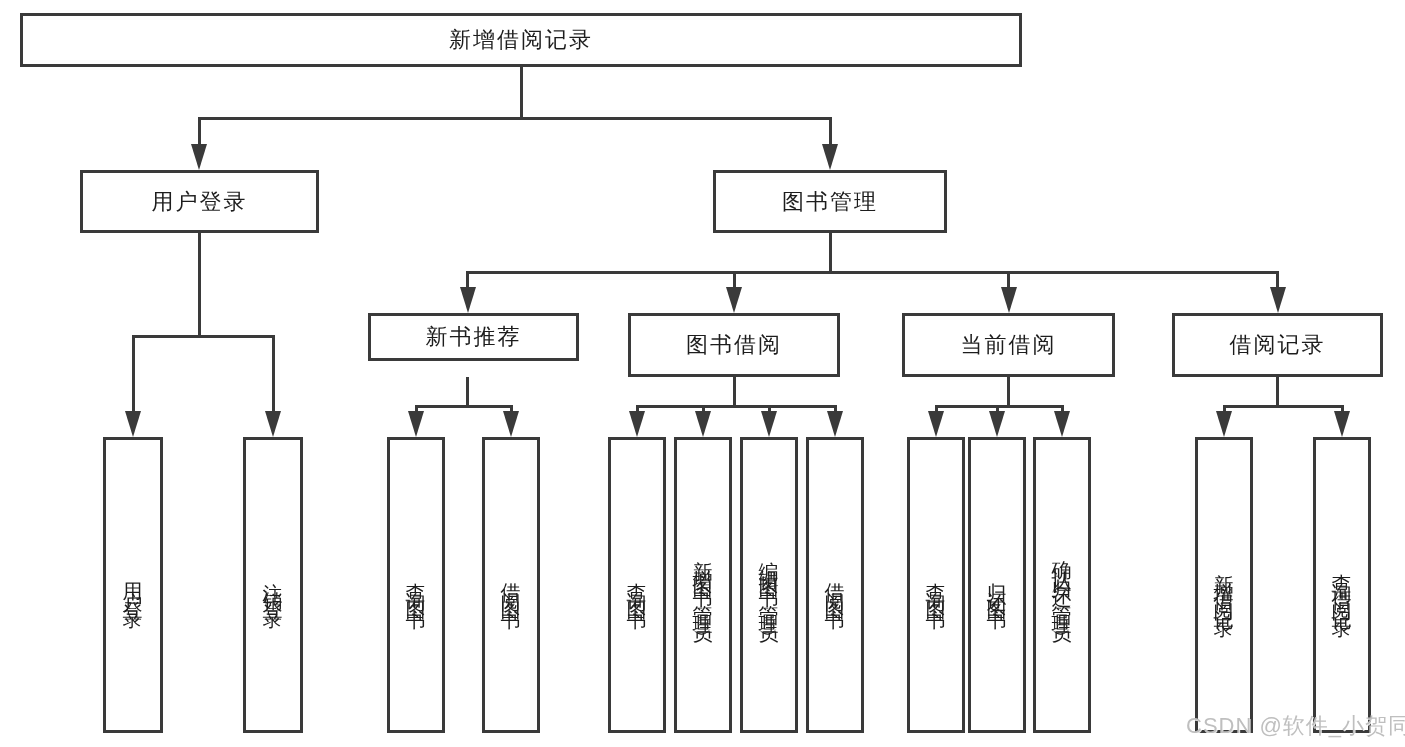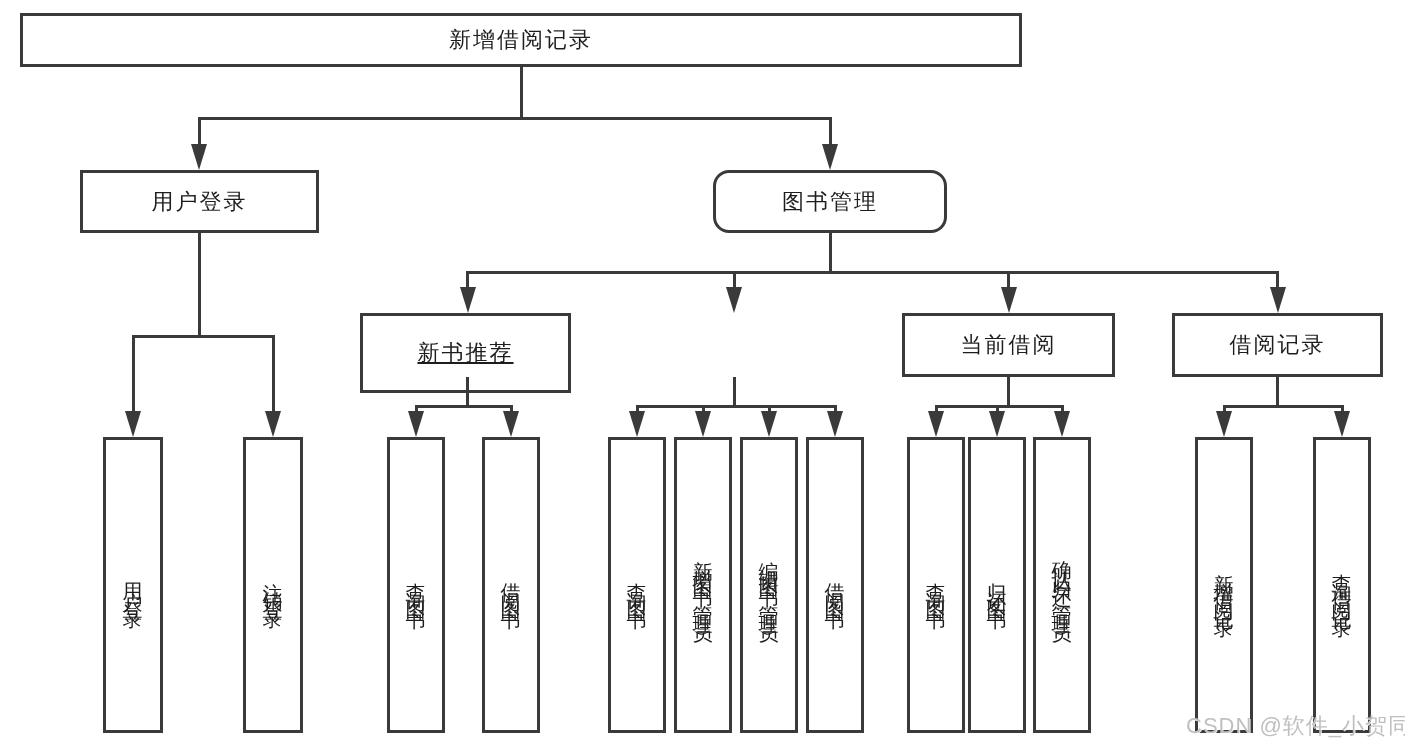--- a/index.html
+++ b/index.html
@@ -67,28 +67,31 @@
 <div id="canvas">
 
   <div class="node" style="left:20px; top:13px; width:1002px; height:54px;">
     <span>新增借阅记录</span>
   </div>
 
   <div class="node" style="left:80px; top:170px; width:239px; height:63px;">
     <span>用户登录</span>
   </div>
 
-  <div class="node" style="left:713px; top:170px; width:234px; height:63px;border-radius:16px;">
+  <div class="node" style="left:713px; top:170px; width:234px; height:63px;">
     <span>图书管理</span>
   </div>
 
-  <div class="node" style="left:360px; top:313px; width:211px; height:80px;text-decoration:underline;">
+  <div class="node" style="left:368px; top:313px; width:211px; height:48px;">
     <span>新书推荐</span>
   </div>
 
+  <div class="node" style="left:628px; top:313px; width:212px; height:64px;">
+    <span>图书借阅</span>
+  </div>
 
   <div class="node" style="left:902px; top:313px; width:213px; height:64px;">
     <span>当前借阅</span>
   </div>
 
   <div class="node" style="left:1172px; top:313px; width:211px; height:64px;">
     <span>借阅记录</span>
   </div>
 
   <div class="node leaf" style="left:103px; top:437px; width:60px; height:296px;">

